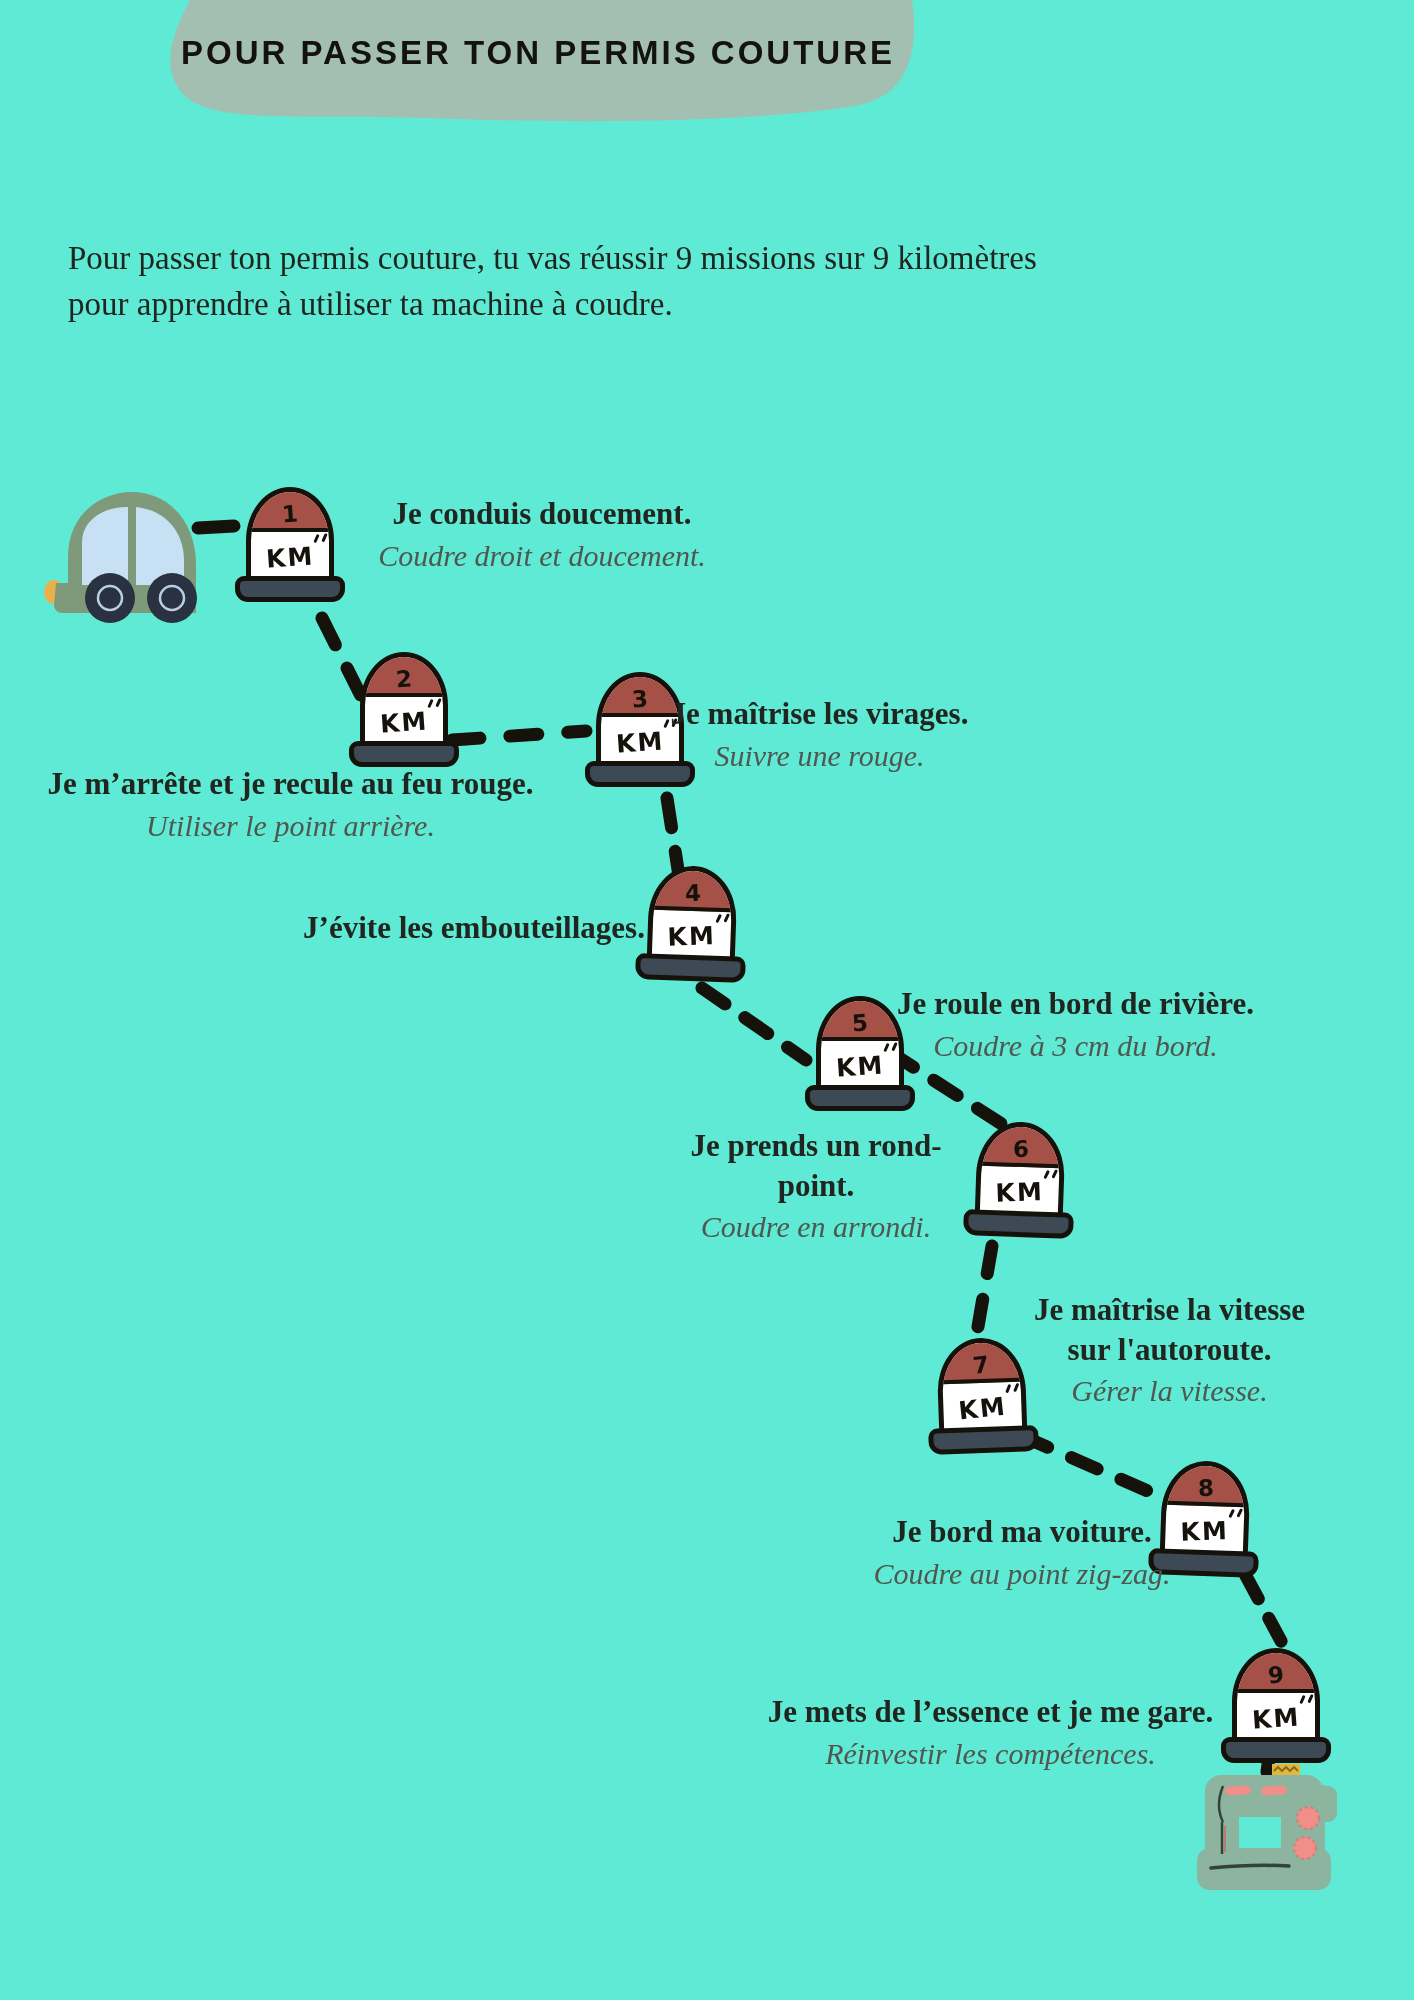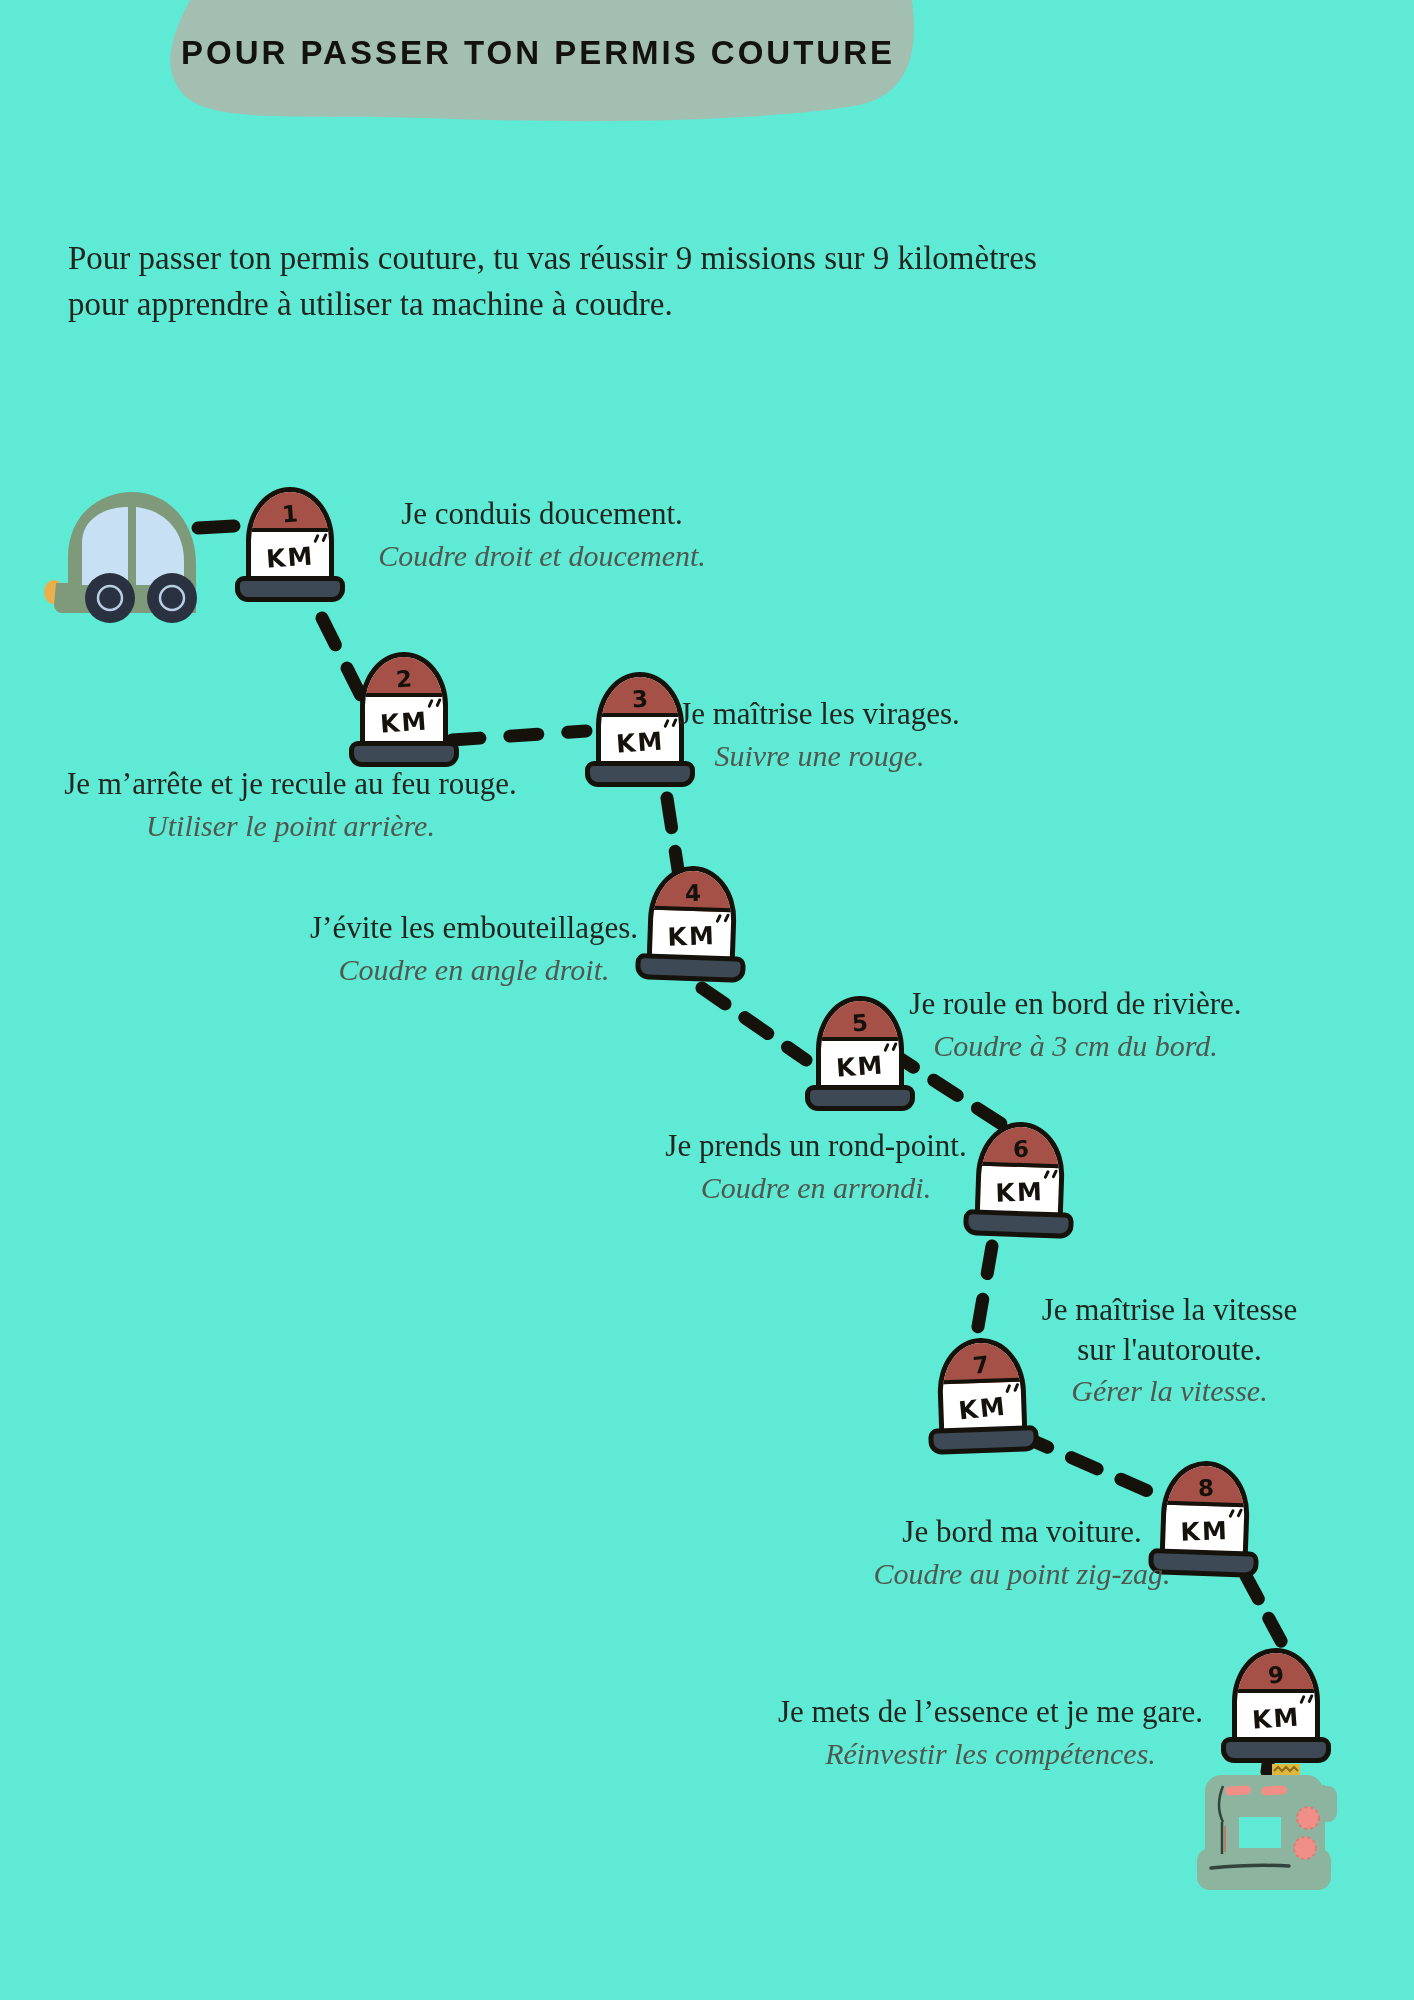--- a/index.html
+++ b/index.html
@@ -63,21 +63,21 @@
   .m2{left:349px; top:652px;}
   .m3{left:585px; top:672px;}
   .m4{left:637px; top:866px; transform:rotate(2deg);}
   .m5{left:805px; top:996px;}
   .m6{left:965px; top:1122px; transform:rotate(2deg);}
   .m7{left:927px; top:1338px; transform:rotate(-2deg);}
   .m8{left:1150px; top:1461px; transform:rotate(2deg);}
   .m9{left:1221px; top:1648px;}
   
   .mission{position:absolute; text-align:center;}
-  .mission .title{font-weight:400; font-size:31px; line-height:1.28; color:#20261f;}
+  .mission .title{font-weight:700; font-size:31px; line-height:1.28; color:#20261f;}
   .mission .subtitle{font-style:italic; font-size:30px; line-height:1.3; color:#4f574f; margin-top:2px;}
   .t1{left:352px; top:494px;  width:380px;}
   .t2{left:28px;  top:764px;  width:525px;}
   .t3{left:667px; top:694px;  width:305px;}
   .t4{left:298px; top:908px;  width:352px;}
   .t5{left:893px; top:984px;  width:365px;}
   .t6{left:660px; top:1126px; width:312px;}
   .t7{left:1022px;top:1290px; width:295px;}
   .t8{left:842px; top:1512px; width:360px;}
   .t9{left:758px; top:1692px; width:465px;}
@@ -239,21 +239,20 @@
   <div class="mission t2">
     <div class="title">Je m’arrête et je recule au feu rouge.</div>
     <div class="subtitle">Utiliser le point arrière.</div>
   </div>
   <div class="mission t3">
     <div class="title">Je maîtrise les virages.</div>
     <div class="subtitle">Suivre une rouge.</div>
   </div>
   <div class="mission t4">
     <div class="title">J’évite les embouteillages.</div>
-    <div class="subtitle">Coudre en angle droit.</div>
   </div>
   <div class="mission t5">
     <div class="title">Je roule en bord de rivière.</div>
     <div class="subtitle">Coudre à 3 cm du bord.</div>
   </div>
   <div class="mission t6">
     <div class="title">Je prends un rond-point.</div>
     <div class="subtitle">Coudre en arrondi.</div>
   </div>
   <div class="mission t7">

